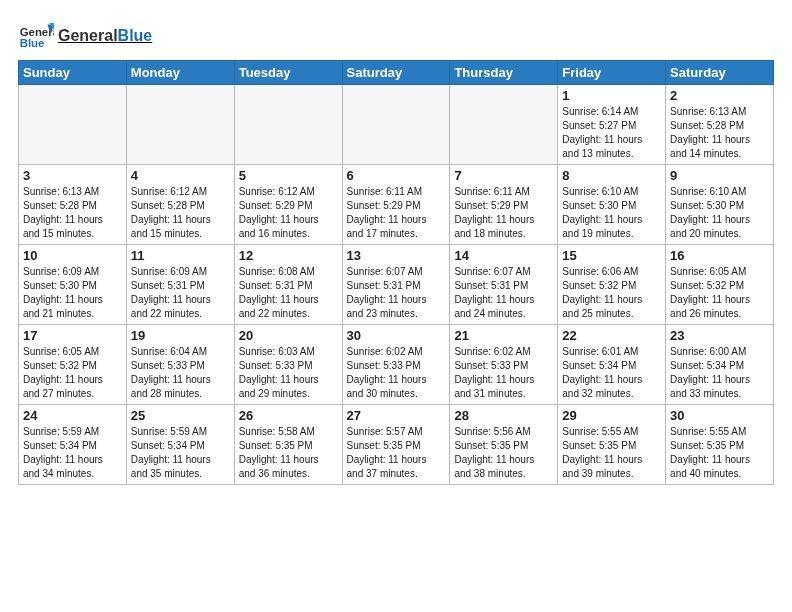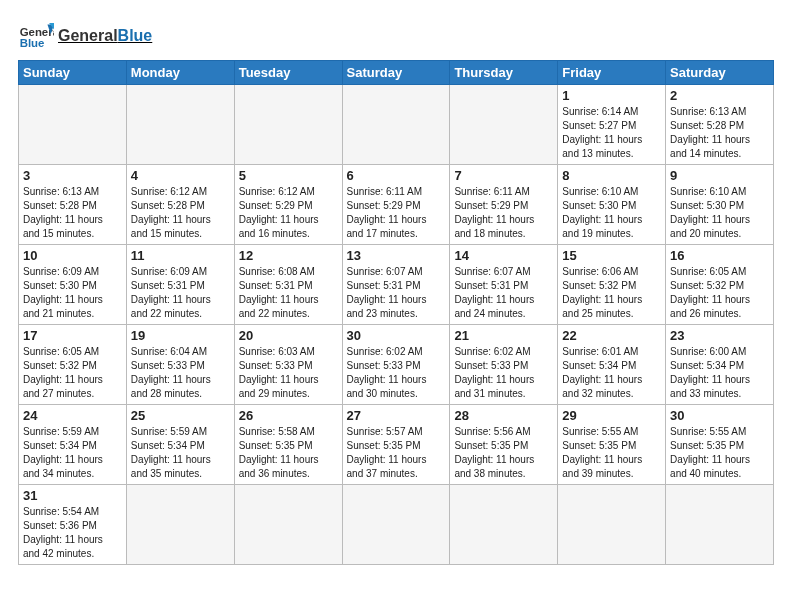--- a/index.html
+++ b/index.html
@@ -304,28 +304,14 @@
 Sunset: 5:35 PM
 Daylight: 11 hours and 39 minutes.</div>
         </td>
         <td>
           <span class="day-number">30</span>
           <div class="day-info">Sunrise: 5:55 AM
 Sunset: 5:35 PM
 Daylight: 11 hours and 40 minutes.</div>
         </td>
       </tr>
-      <tr class="last-row">
-        <td>
-          <span class="day-number">31</span>
-          <div class="day-info">Sunrise: 5:54 AM
-Sunset: 5:36 PM
-Daylight: 11 hours and 42 minutes.</div>
-        </td>
-        <td class="empty"></td>
-        <td class="empty"></td>
-        <td class="empty"></td>
-        <td class="empty"></td>
-        <td class="empty"></td>
-        <td class="empty"></td>
-      </tr>
     </tbody>
 </table>
 
 </body></html>

